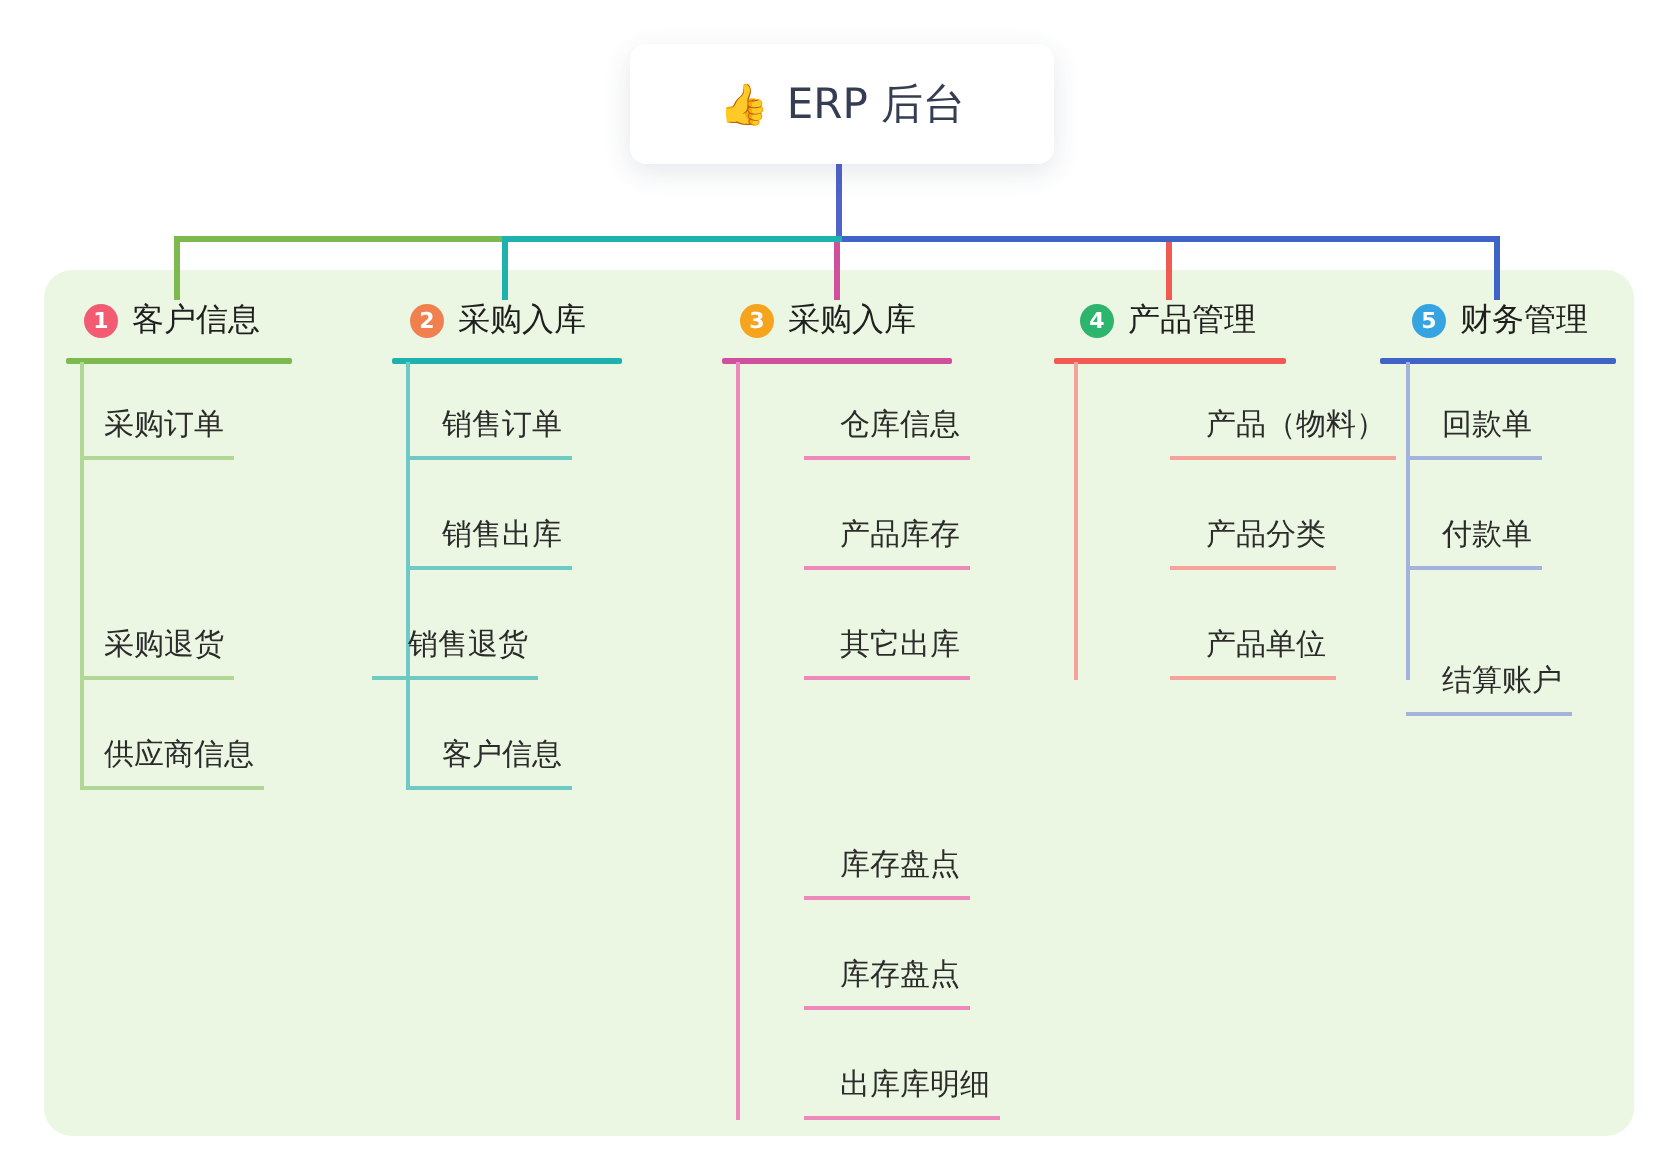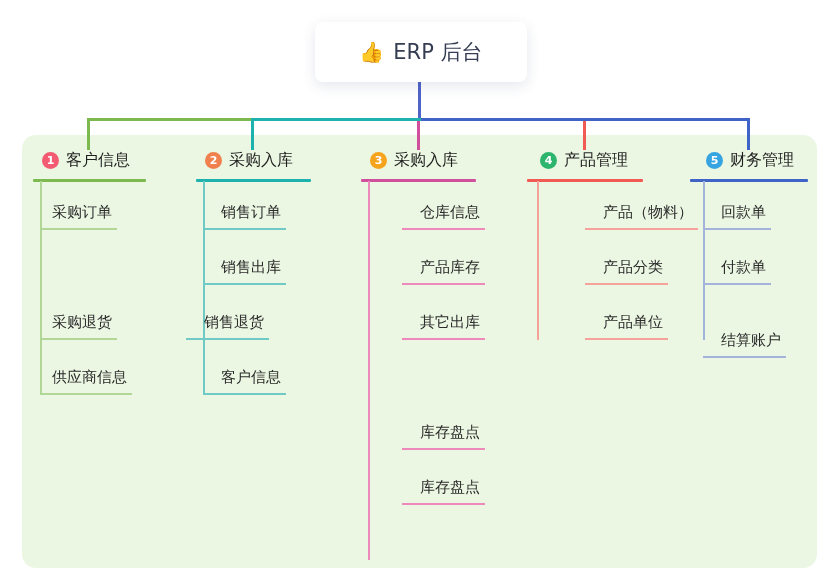--- a/index.html
+++ b/index.html
@@ -79,20 +79,21 @@
     <span class="badge badge3">3</span>
     <span>采购入库</span>
   </div>
   <div class="underline bg3" style="left:361px;width:115px"></div>
   <div class="vline vl3" style="left:368px;top:181px;height:379px"></div>
   <div class="leaf bd3" style="left:368px;top:203px">仓库信息</div>
   <div class="leaf bd3" style="left:368px;top:313px">其它出库</div>
   <div class="leaf bd3" style="left:368px;top:258px">产品库存</div>
   <div class="leaf bd3" style="left:368px;top:423px">库存盘点</div>
   <div class="leaf bd3" style="left:368px;top:478px">库存盘点</div>
+  <div class="leaf bd3" style="left:368px;top:533px">出库库明细</div>
 
   <div class="branch-head" style="left:540px">
     <span class="badge badge4">4</span>
     <span>产品管理</span>
   </div>
   <div class="underline bg4" style="left:527px;width:116px"></div>
   <div class="vline vl4" style="left:537px;top:181px;height:159px"></div>
   <div class="leaf bd4" style="left:537px;top:203px">产品（物料）</div>
   <div class="leaf bd4" style="left:537px;top:258px">产品分类</div>
   <div class="leaf bd4" style="left:537px;top:313px">产品单位</div>

